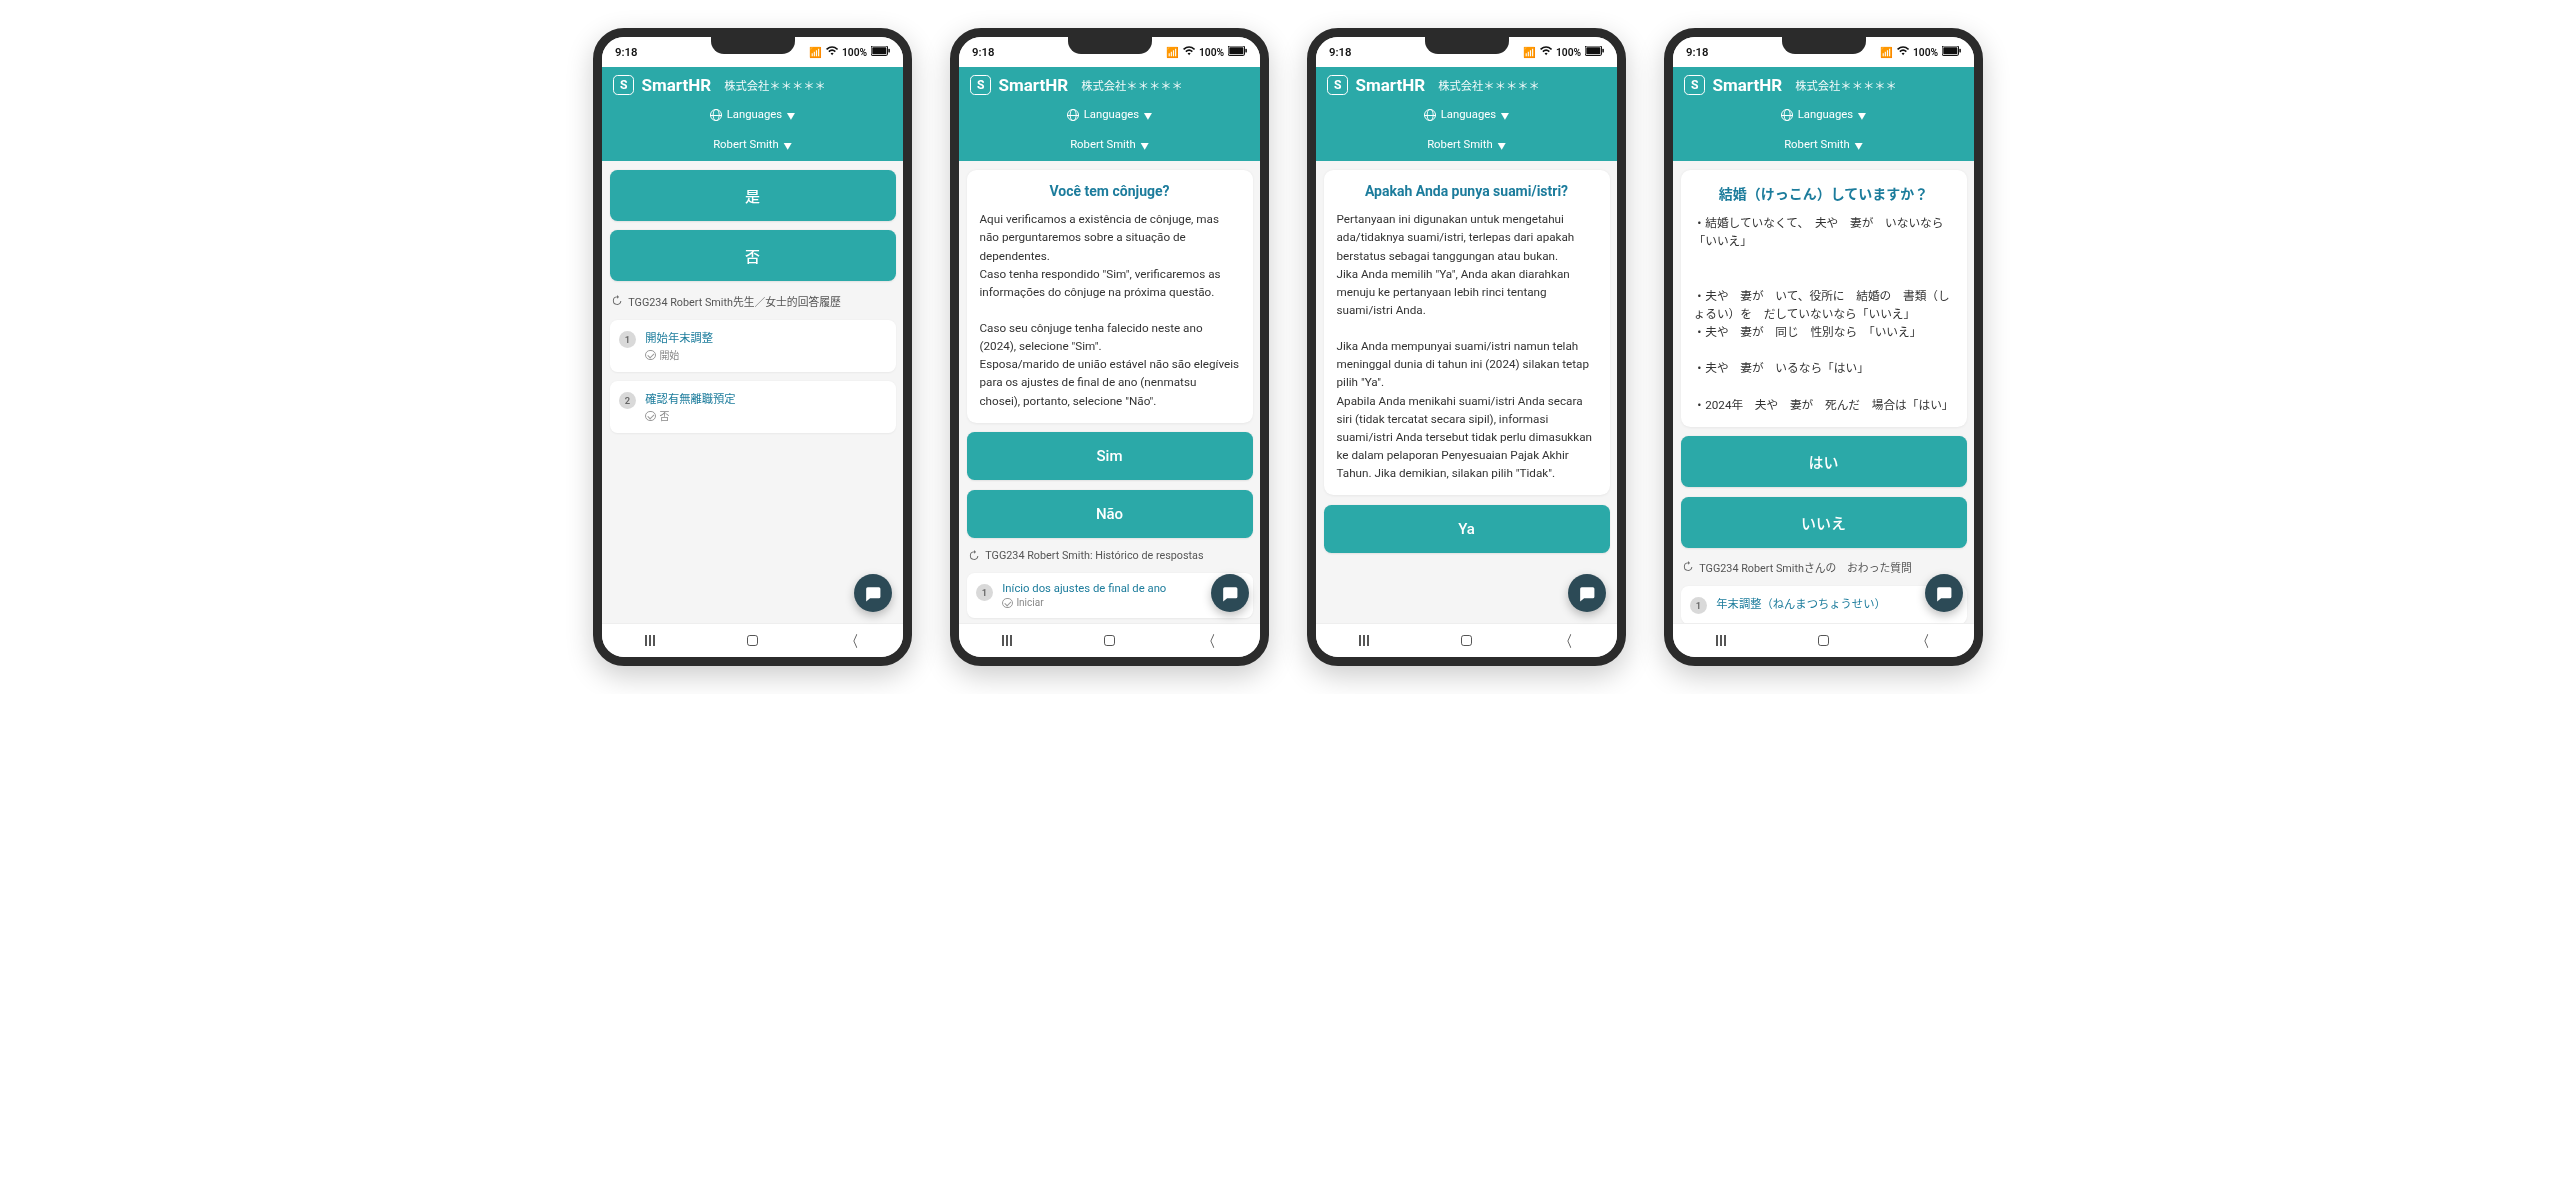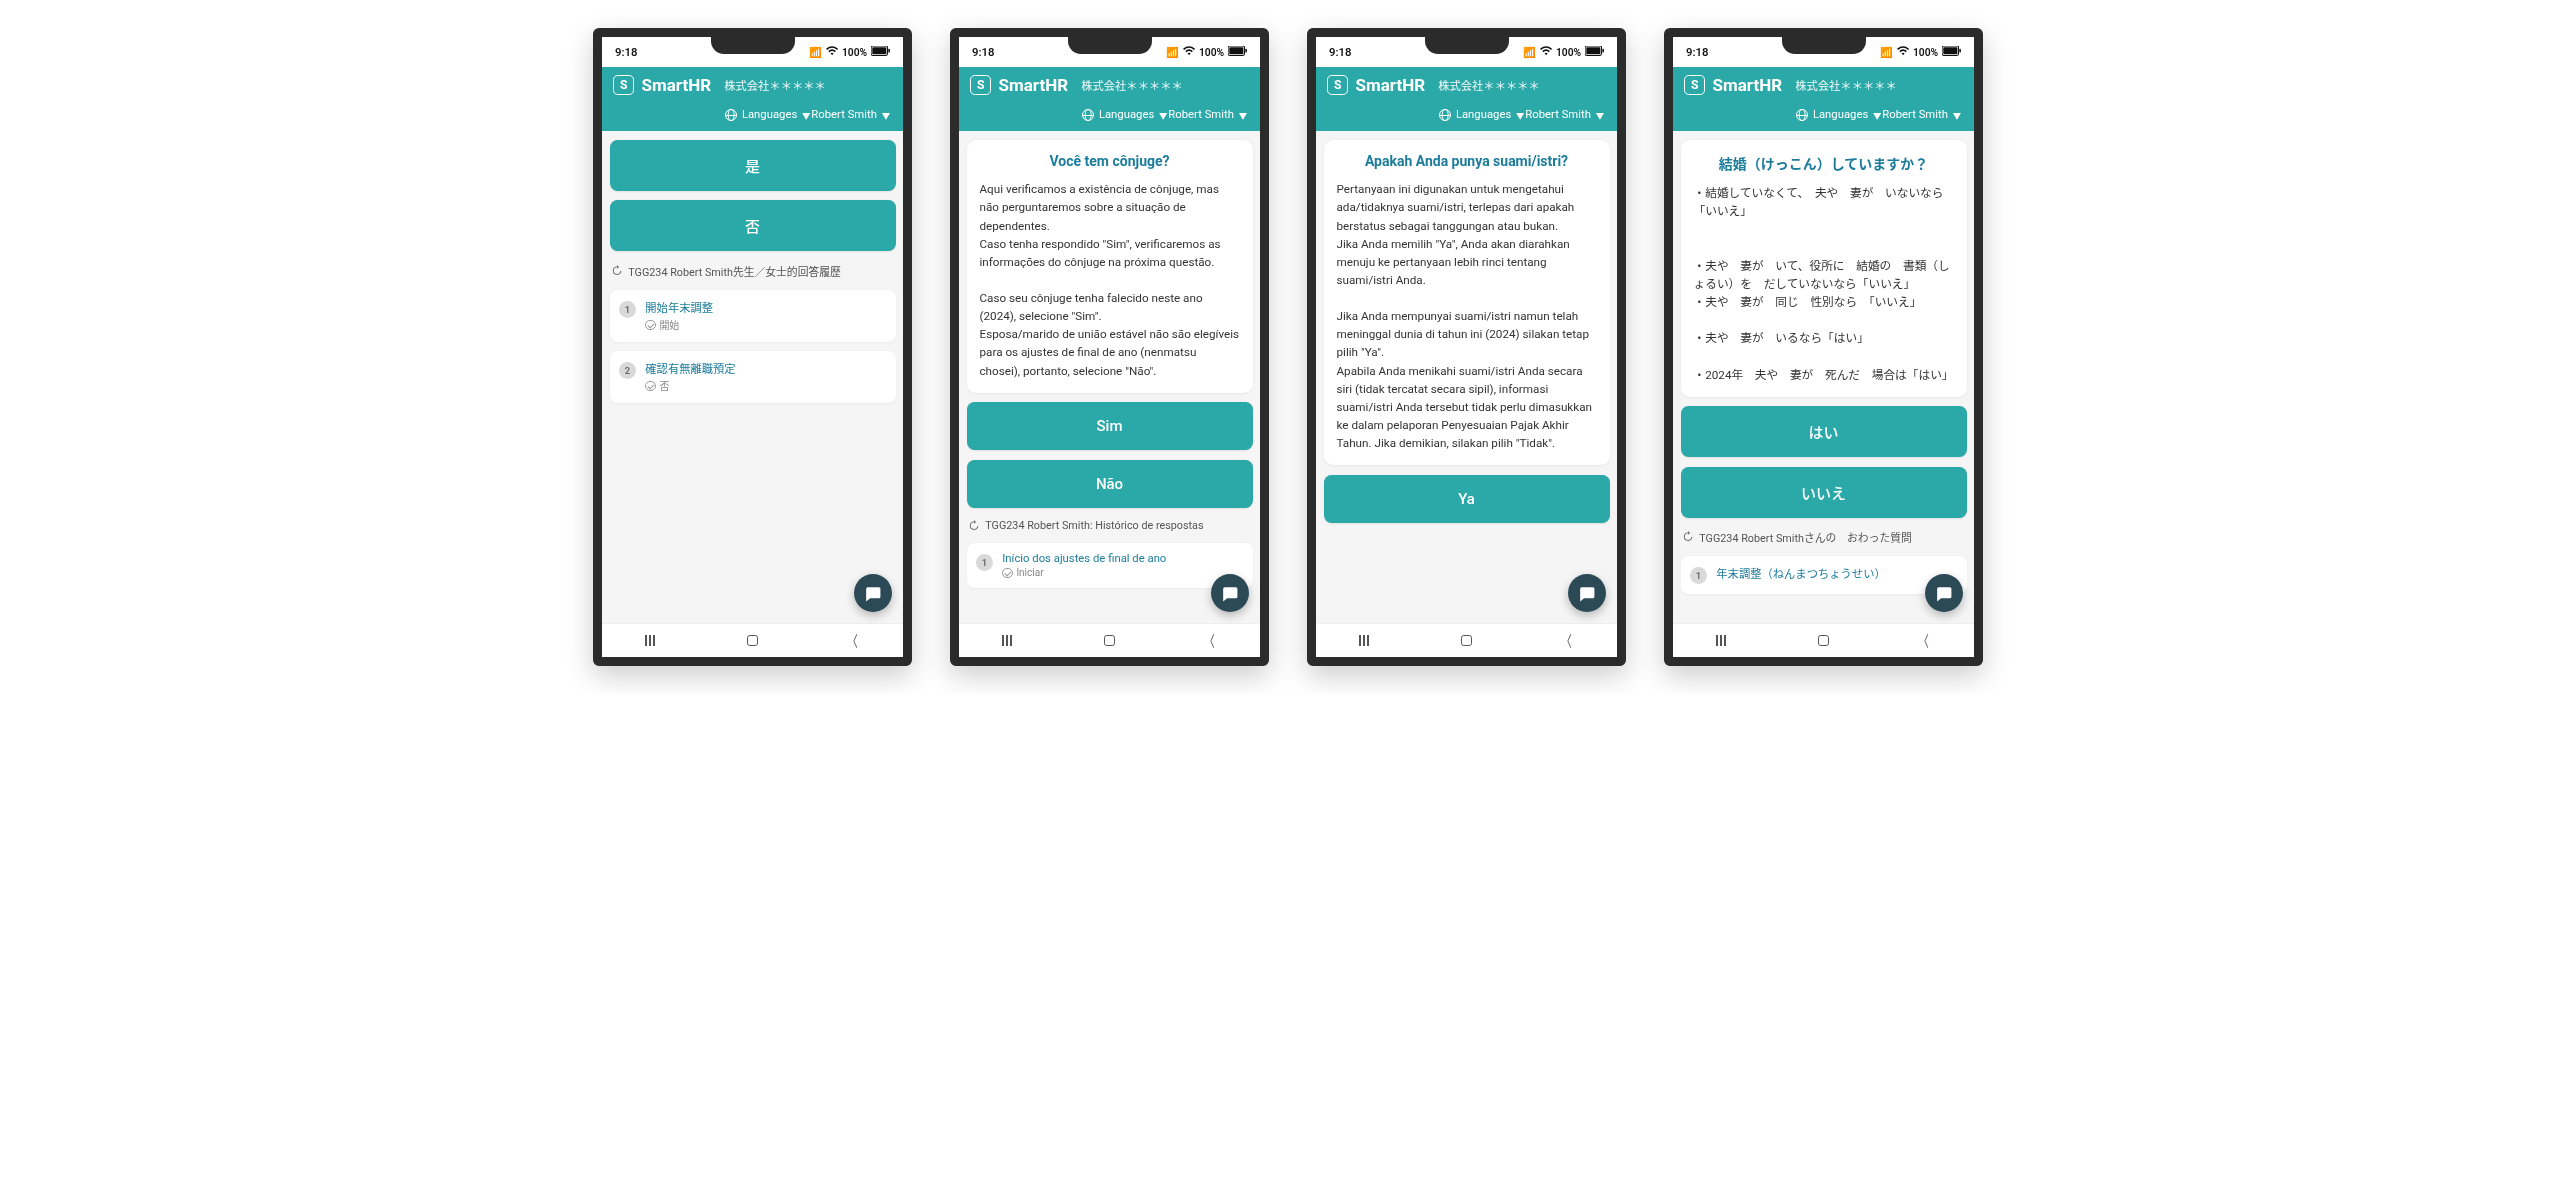--- a/index.html
+++ b/index.html
@@ -8,21 +8,21 @@
     font-family: -apple-system, BlinkMacSystemFont, "Segoe UI", Roboto, "Hiragino Sans", "Noto Sans CJK JP", sans-serif;
     display: flex;
     justify-content: center;
     gap: 38px;
     padding: 28px 19px;
   }
   .phone {
     width: 319px;
     height: 638px;
     background: #f5f5f5;
-    border-radius: 6px;
+    border-radius: 31px;
     border: 9.4px solid #2b2b2b;
     position: relative;
     overflow: hidden;
     box-shadow: 0 9.4px 28px rgba(0,0,0,0.2);
     display: flex;
     flex-direction: column;
   }
   .notch {
     position: absolute;
     top: 0;
@@ -65,23 +65,24 @@
     display: flex; align-items: center; justify-content: center;
     font-size: 12.2px;
     font-weight: 700;
   }
   .brand { font-size: 17px; font-weight: 700; }
   .company { font-size: 11.3px; opacity: 0.95; margin-left: 5.6px; }
   .app-header-sub {
     display: flex;
     justify-content: flex-end;
     align-items: center;
-    gap: 1px;
+    gap: 17px;
     padding: 5.6px 13px 9.4px;
     font-size: 11.3px;
+    flex-direction: column;
   }
   .lang-selector, .user-menu { display: flex; align-items: center; gap: 4.7px; cursor: pointer; }
   .caret-down { font-size: 8.4px; }
   .globe {
     width: 12.2px; height: 12.2px; border: 1.1px solid #fff; border-radius: 50%;
     position: relative;
   }
   .globe::before {
     content: ""; position: absolute; top: -0.9px; bottom: -0.9px; left: 50%; width: 4.7px;
     border: 1.1px solid #fff; border-radius: 50%; transform: translateX(-50%);

